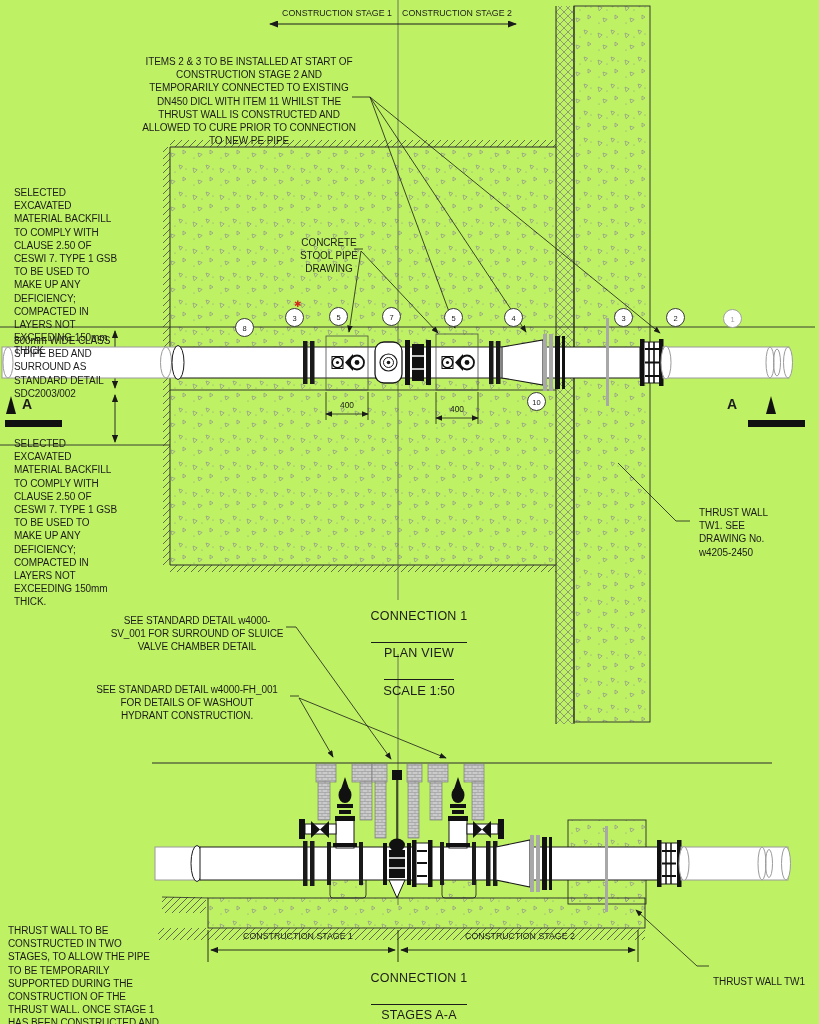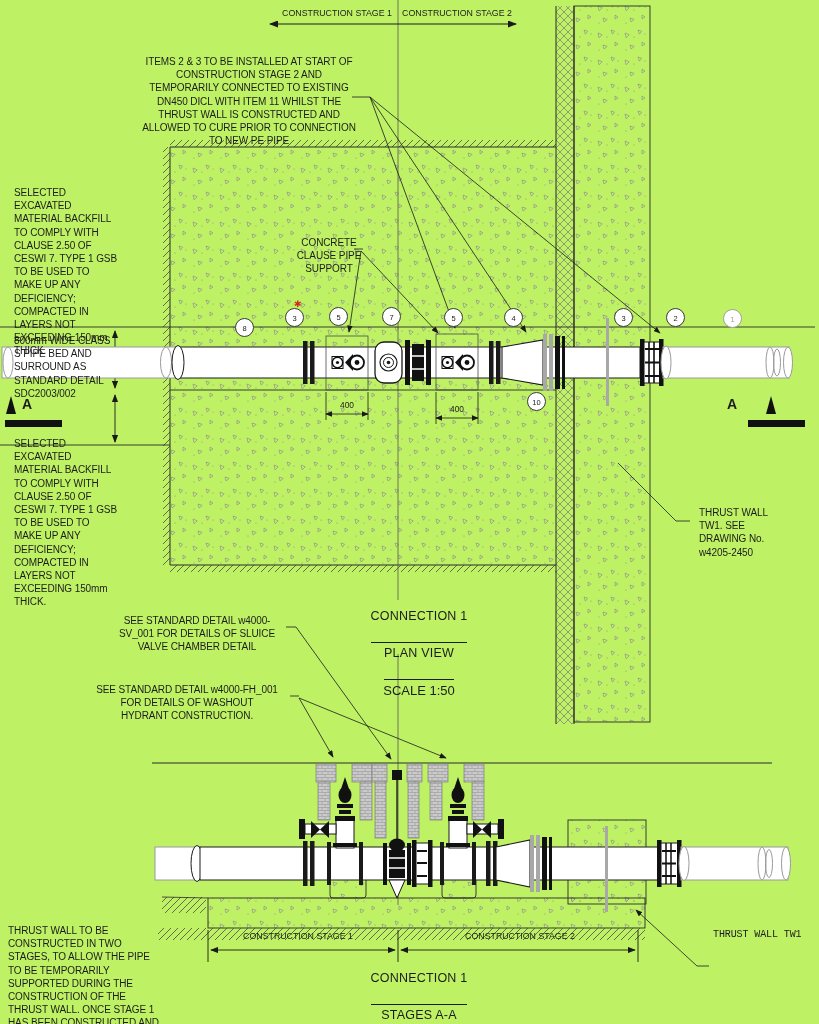--- a/index.html
+++ b/index.html
@@ -293,21 +293,21 @@
 
 <div class="stg ctr" style="left:272px;top:8px;width:130px;">CONSTRUCTION STAGE 1</div>
 <div class="stg ctr" style="left:392px;top:8px;width:130px;">CONSTRUCTION STAGE 2</div>
 
 <div class="note ctr" style="left:140px;top:55px;width:218px;">ITEMS 2 &amp; 3 TO BE INSTALLED AT START OF CONSTRUCTION STAGE 2 AND TEMPORARILY CONNECTED TO EXISTING DN450 DICL WITH ITEM 11 WHILST THE THRUST WALL IS CONSTRUCTED AND ALLOWED TO CURE PRIOR TO CONNECTION TO NEW PE PIPE</div>
 
 <div class="note" style="left:14px;top:186px;width:103px;">SELECTED EXCAVATED MATERIAL BACKFILL TO COMPLY WITH CLAUSE 2.50 OF CESWI 7. TYPE 1 GSB TO BE USED TO MAKE UP ANY DEFICIENCY; COMPACTED IN LAYERS NOT EXCEEDING 150mm THICK.</div>
 <div class="note" style="left:14px;top:334px;width:103px;">800mm WIDE CLASS S PIPE BED AND SURROUND AS STANDARD DETAIL SDC2003/002</div>
 <div class="note" style="left:14px;top:437px;width:103px;">SELECTED EXCAVATED MATERIAL BACKFILL TO COMPLY WITH CLAUSE 2.50 OF CESWI 7. TYPE 1 GSB TO BE USED TO MAKE UP ANY DEFICIENCY; COMPACTED IN LAYERS NOT EXCEEDING 150mm THICK.</div>
 
-<div class="note ctr" style="left:290px;top:236px;width:78px;">CONCRETE CLAUSE PIPE SUPPORT</div>
+<div class="note ctr" style="left:290px;top:236px;width:78px;">CONCRETE STOOL PIPE DRAWING</div>
 
 <div class="note" style="left:699px;top:506px;width:92px;">THRUST WALL TW1. SEE DRAWING No. w4205-2450</div>
 
 <span class="amark" style="left:22px;top:396px;">A</span>
 <span class="amark" style="left:727px;top:396px;">A</span>
 
 <span class="redmark" style="left:294px;top:299px;">✱</span>
 
 <span class="balloon" style="left:235px;top:318px;">8</span>
 <span class="balloon" style="left:285px;top:308px;">3</span>
@@ -322,29 +322,29 @@
 
 <span class="dim" style="left:329px;top:400px;width:36px;text-align:center;">400</span>
 <span class="dim" style="left:439px;top:404px;width:36px;text-align:center;">400</span>
 
 <div class="ctr" style="position:absolute;left:334px;top:606px;width:170px;">
   <span class="title u">CONNECTION 1</span><br>
   <span class="title u" style="margin-top:2px;">PLAN VIEW</span><br>
   <span class="scale" style="display:inline-block;margin-top:3px;">SCALE 1:50</span>
 </div>
 
-<div class="note ctr" style="left:108px;top:614px;width:178px;">SEE STANDARD DETAIL w4000-SV_001 FOR DETAILS OF SLUICE VALVE CHAMBER DETAIL</div>
+<div class="note ctr" style="left:108px;top:614px;width:178px;">SEE STANDARD DETAIL w4000-SV_001 FOR SURROUND OF SLUICE VALVE CHAMBER DETAIL</div>
 <div class="note ctr" style="left:96px;top:683px;width:182px;">SEE STANDARD DETAIL w4000-FH_001 FOR DETAILS OF WASHOUT HYDRANT CONSTRUCTION.</div>
 
 <div class="stg ctr" style="left:238px;top:931px;width:120px;">CONSTRUCTION STAGE 1</div>
 <div class="stg ctr" style="left:455px;top:931px;width:130px;">CONSTRUCTION STAGE 2</div>
 
 <div class="ctr" style="position:absolute;left:334px;top:968px;width:170px;">
   <span class="title u">CONNECTION 1</span><br>
   <span class="title u" style="margin-top:2px;">STAGES A-A</span><br>
   <span class="scale" style="display:inline-block;margin-top:3px;">SCALE 1:50</span>
 </div>
 
 <div class="note" style="left:8px;top:924px;width:154px;">THRUST WALL TO BE CONSTRUCTED IN TWO STAGES, TO ALLOW THE PIPE TO BE TEMPORARILY SUPPORTED DURING THE CONSTRUCTION OF THE THRUST WALL. ONCE STAGE 1 HAS BEEN CONSTRUCTED AND ALLOWED TO CURE, THE PIPE CAN BE SUPPORTED BY THE SLAB WHILST STAGE 2 IS CONSTRUCTED.</div>
 
-<div class="note" style="left:713px;top:928px;width:95px;font-family:Liberation Mono, monospace;">THRUST WALL TW1</div>
+<div class="note" style="left:713px;top:975px;width:95px;">THRUST WALL TW1</div>
 
 </div>
 
 </body></html>

